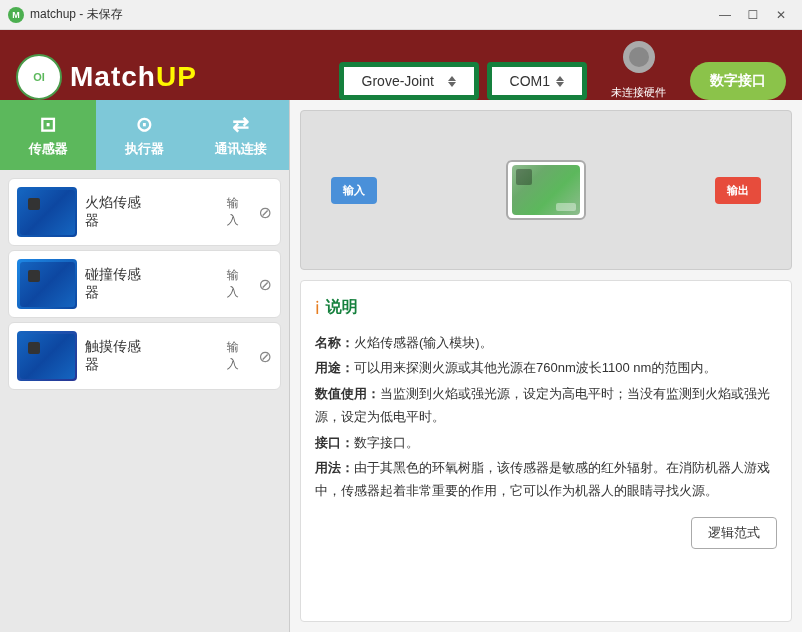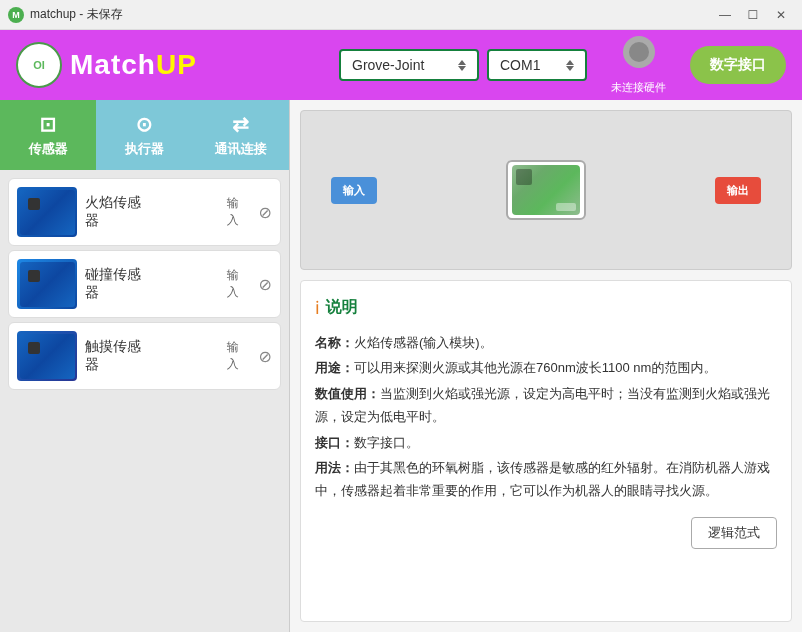--- a/index.html
+++ b/index.html
@@ -17,43 +17,43 @@
       user-select: none;
     }
     .titlebar-left { display: flex; align-items: center; gap: 6px; }
     .titlebar-icon { width: 16px; height: 16px; background: #4CAF50; border-radius: 50%; display: flex; align-items: center; justify-content: center; color: white; font-size: 9px; font-weight: bold; }
     .titlebar-text { font-size: 12px; color: #333; }
     .titlebar-controls { display: flex; gap: 2px; }
     .titlebar-btn { width: 26px; height: 18px; display: flex; align-items: center; justify-content: center; font-size: 12px; cursor: pointer; color: #555; }
 
     
     .header {
-      background: #d946ef;
+      background: #7f1d1d;
       height: 70px;
       display: flex;
-      align-items: center;
+      align-items: flex-end;
       padding: 0 16px;
       gap: 16px;
     }
     .logo-area { display: flex; align-items: center; gap: 8px; }
     .logo-circle {
       width: 46px; height: 46px; background: white; border-radius: 50%;
       display: flex; align-items: center; justify-content: center;
       font-size: 11px; font-weight: bold; color: #5cb85c; border: 2px solid #4a9a4a;
     }
     .logo-text { font-size: 28px; font-weight: bold; color: white; letter-spacing: 1px; }
     .logo-match { font-size: 28px; font-weight: bold; color: white; }
     .logo-up { font-size: 28px; font-weight: bold; color: #fff700; }
 
     .header-spacer { flex: 1; }
 
     .dropdown-group { display: flex; align-items: center; gap: 8px; }
     .dropdown {
-      background: white; border: 2px solid #15803d; border-radius: 4px;
-      padding: 6px 11px; display: flex; align-items: center; gap: 6px;
+      background: white; border: 5px solid #15803d; border-radius: 4px;
+      padding: 6px 18px; display: flex; align-items: center; gap: 6px;
       cursor: pointer; min-width: 140px; justify-content: space-between;
     }
     .dropdown-text { font-size: 14px; color: #333; }
     .dropdown-arrows { display: flex; flex-direction: column; gap: 1px; }
     .arrow-up, .arrow-down { width: 0; height: 0; }
     .arrow-up { border-left: 4px solid transparent; border-right: 4px solid transparent; border-bottom: 5px solid #666; }
     .arrow-down { border-left: 4px solid transparent; border-right: 4px solid transparent; border-top: 5px solid #666; }
 
     .com-dropdown { min-width: 100px; }
 

